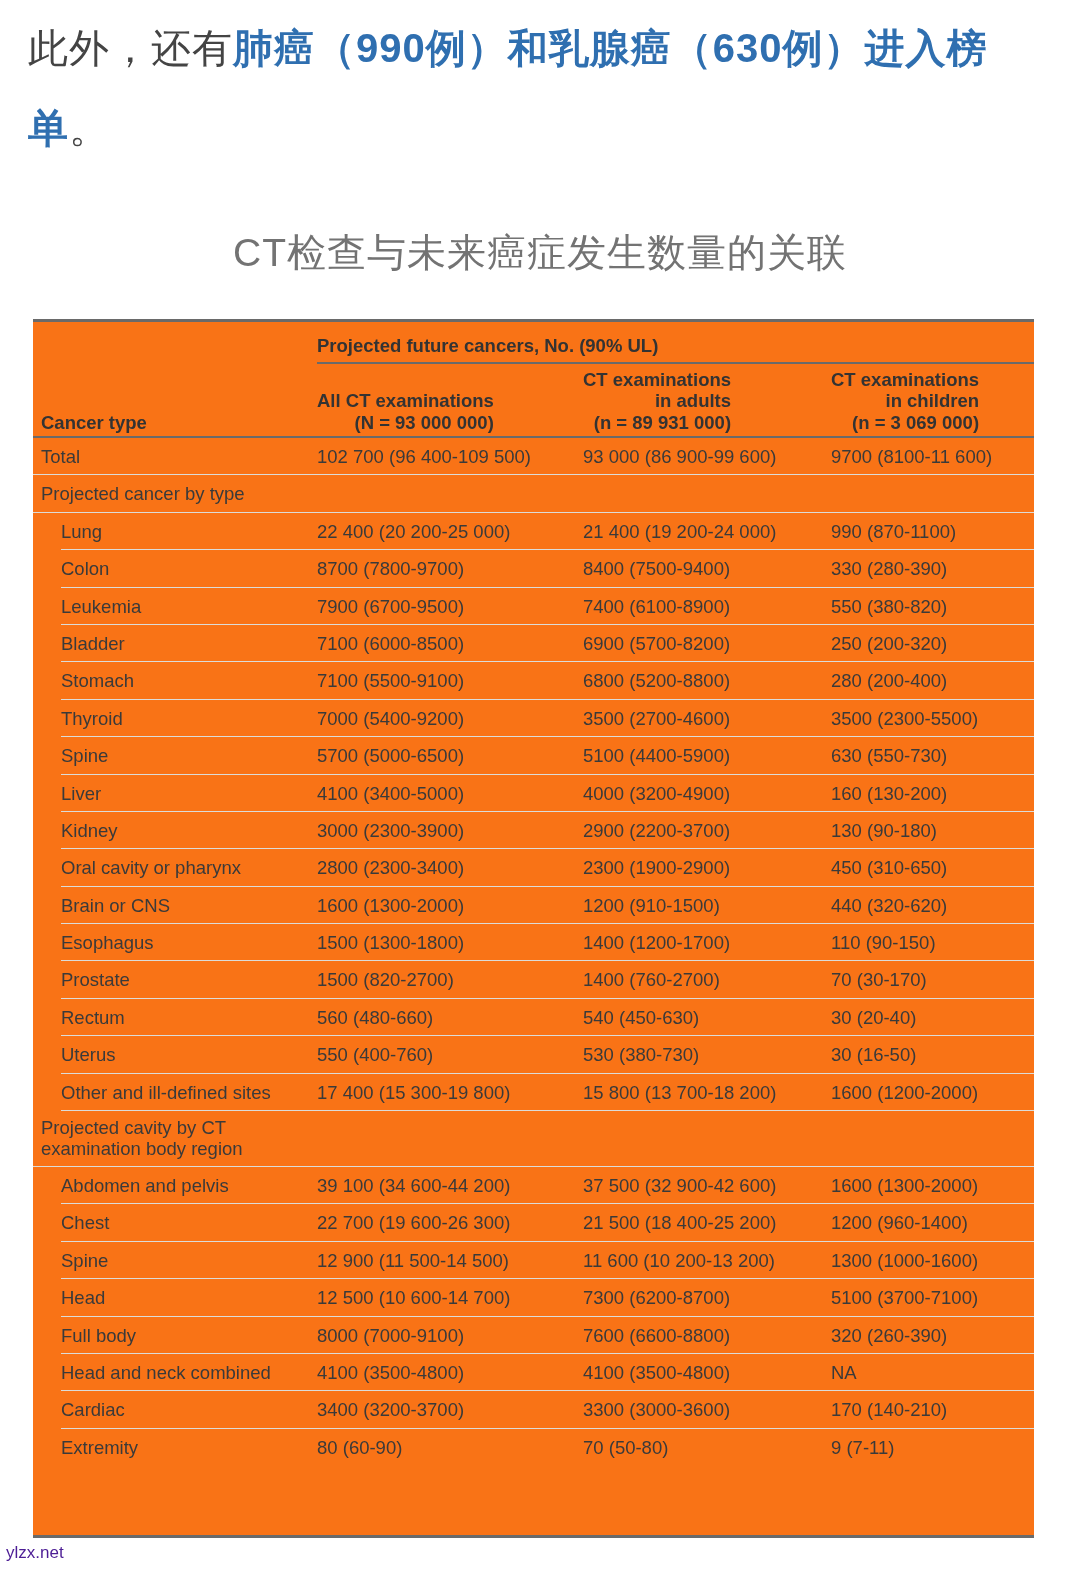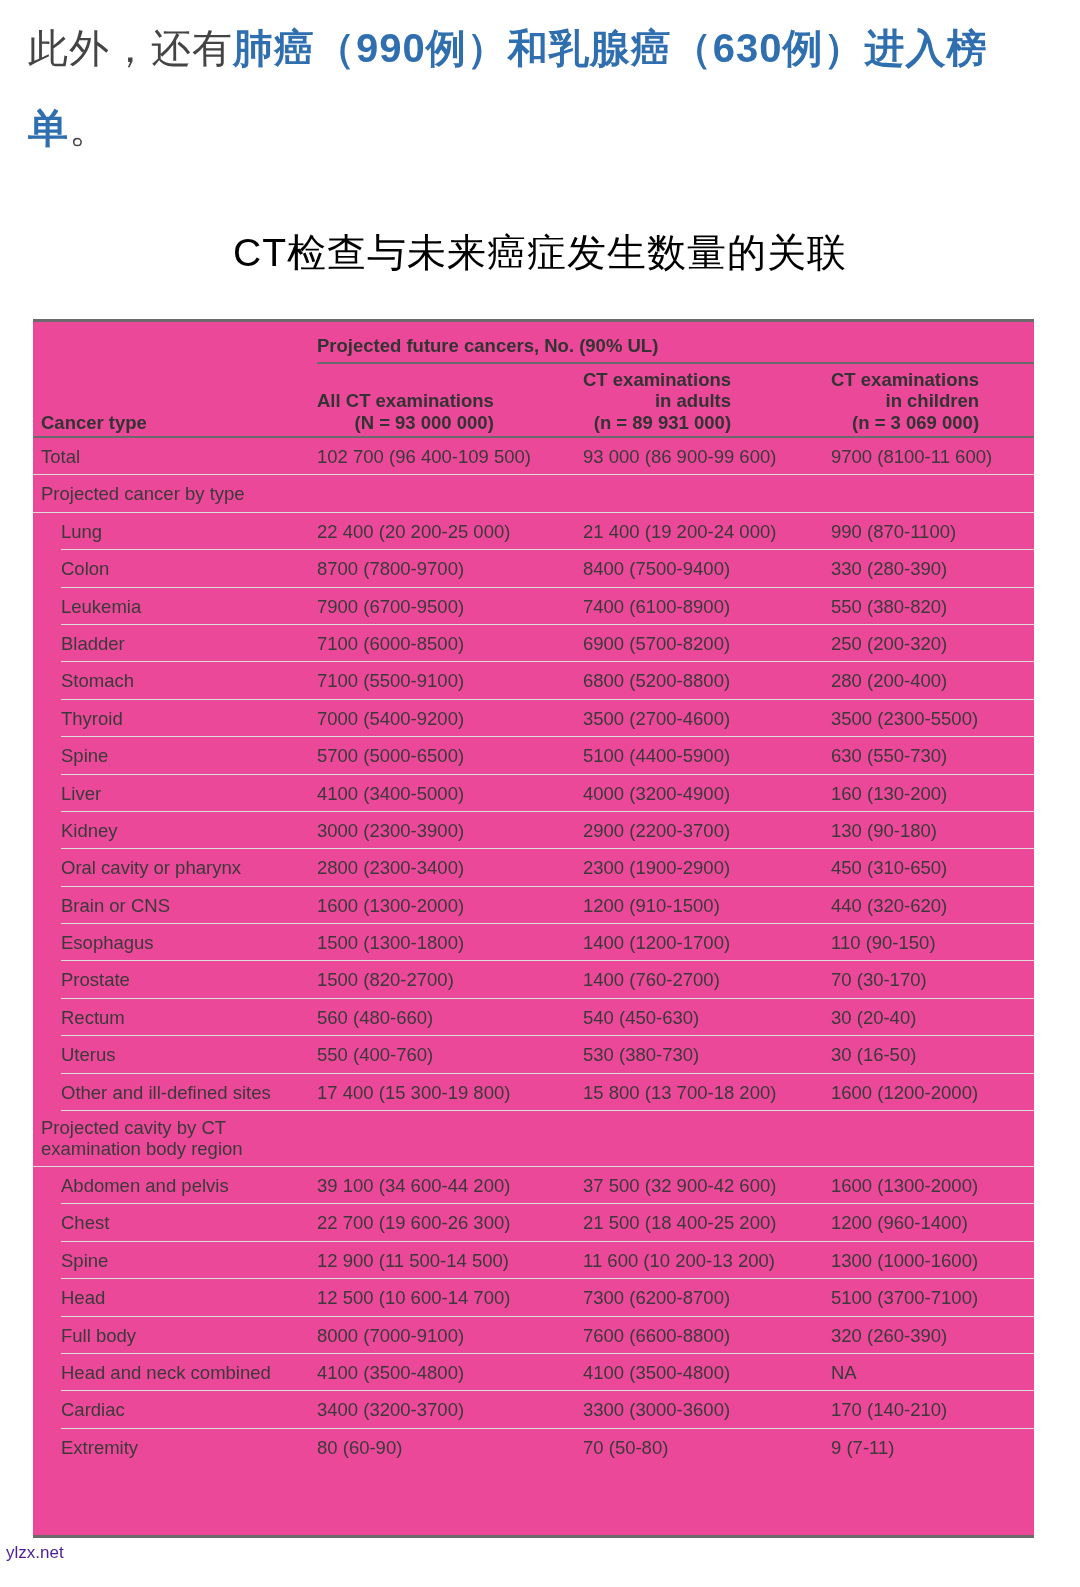--- a/index.html
+++ b/index.html
@@ -1,20 +1,20 @@
 <!DOCTYPE html>
 <html><head>
 <meta charset="utf-8">
 <style>
   html, body { margin: 0; padding: 0; background: #ffffff; }
   body { width: 1080px; height: 1587px; position: relative; overflow: hidden; font-family: "Liberation Sans", "DejaVu Sans", sans-serif; }
   .intro { position: absolute; left: 28px; top: 8px; width: 1030px; font-size: 40px; line-height: 80px; color: #444444; letter-spacing: 1px; }
   .intro .hl { color: #2f6fb0; font-weight: bold; text-align: center; }
-  .caption { position: absolute; left: 0; width: 1080px; top: 226px; text-align: center; font-size: 39px; color: #000000; letter-spacing: 1px; }
-  .tbl { position: absolute; left: 33px; top: 319px; width: 1001px; height: 1219px; background: #ec4899; border-top: 3px solid #6a6a6a; border-bottom: 3px solid #6a6a6a; box-sizing: border-box; color: #3a3a3a; font-family: "Liberation Sans Narrow", "Liberation Sans", sans-serif; font-size: 18.5px; }
+  .caption { position: absolute; left: 0; width: 1080px; top: 226px; text-align: center; font-size: 39px; color: #737373; letter-spacing: 1px; }
+  .tbl { position: absolute; left: 33px; top: 319px; width: 1001px; height: 1219px; background: #f97316; border-top: 3px solid #6a6a6a; border-bottom: 3px solid #6a6a6a; box-sizing: border-box; color: #3a3a3a; font-family: "Liberation Sans Narrow", "Liberation Sans", sans-serif; font-size: 18.5px; }
   .thead { position: relative; height: 116px; border-bottom: 2px solid #6a6a6a; box-sizing: border-box; font-weight: bold; color: #333; }
   .spanner { position: absolute; left: 284px; top: 10px; right: 0; height: 30px; border-bottom: 2px solid #6a6a6a; }
   .spanner span { display: block; line-height: 28px; }
   .h-col { position: absolute; bottom: 3px; line-height: 21.5px; text-align: right; }
   .h-c0 { left: 8px; }
   .h-c1 { left: 284px; }
   .h-c2 { left: 550px; }
   .h-c3 { left: 798px; }
   .row { position: relative; height: 37.4px; line-height: 37.4px; white-space: nowrap; }
   .row::after { content: ""; position: absolute; left: 28px; right: 0; bottom: 0; border-bottom: 1.5px solid #dcdcd8; }

